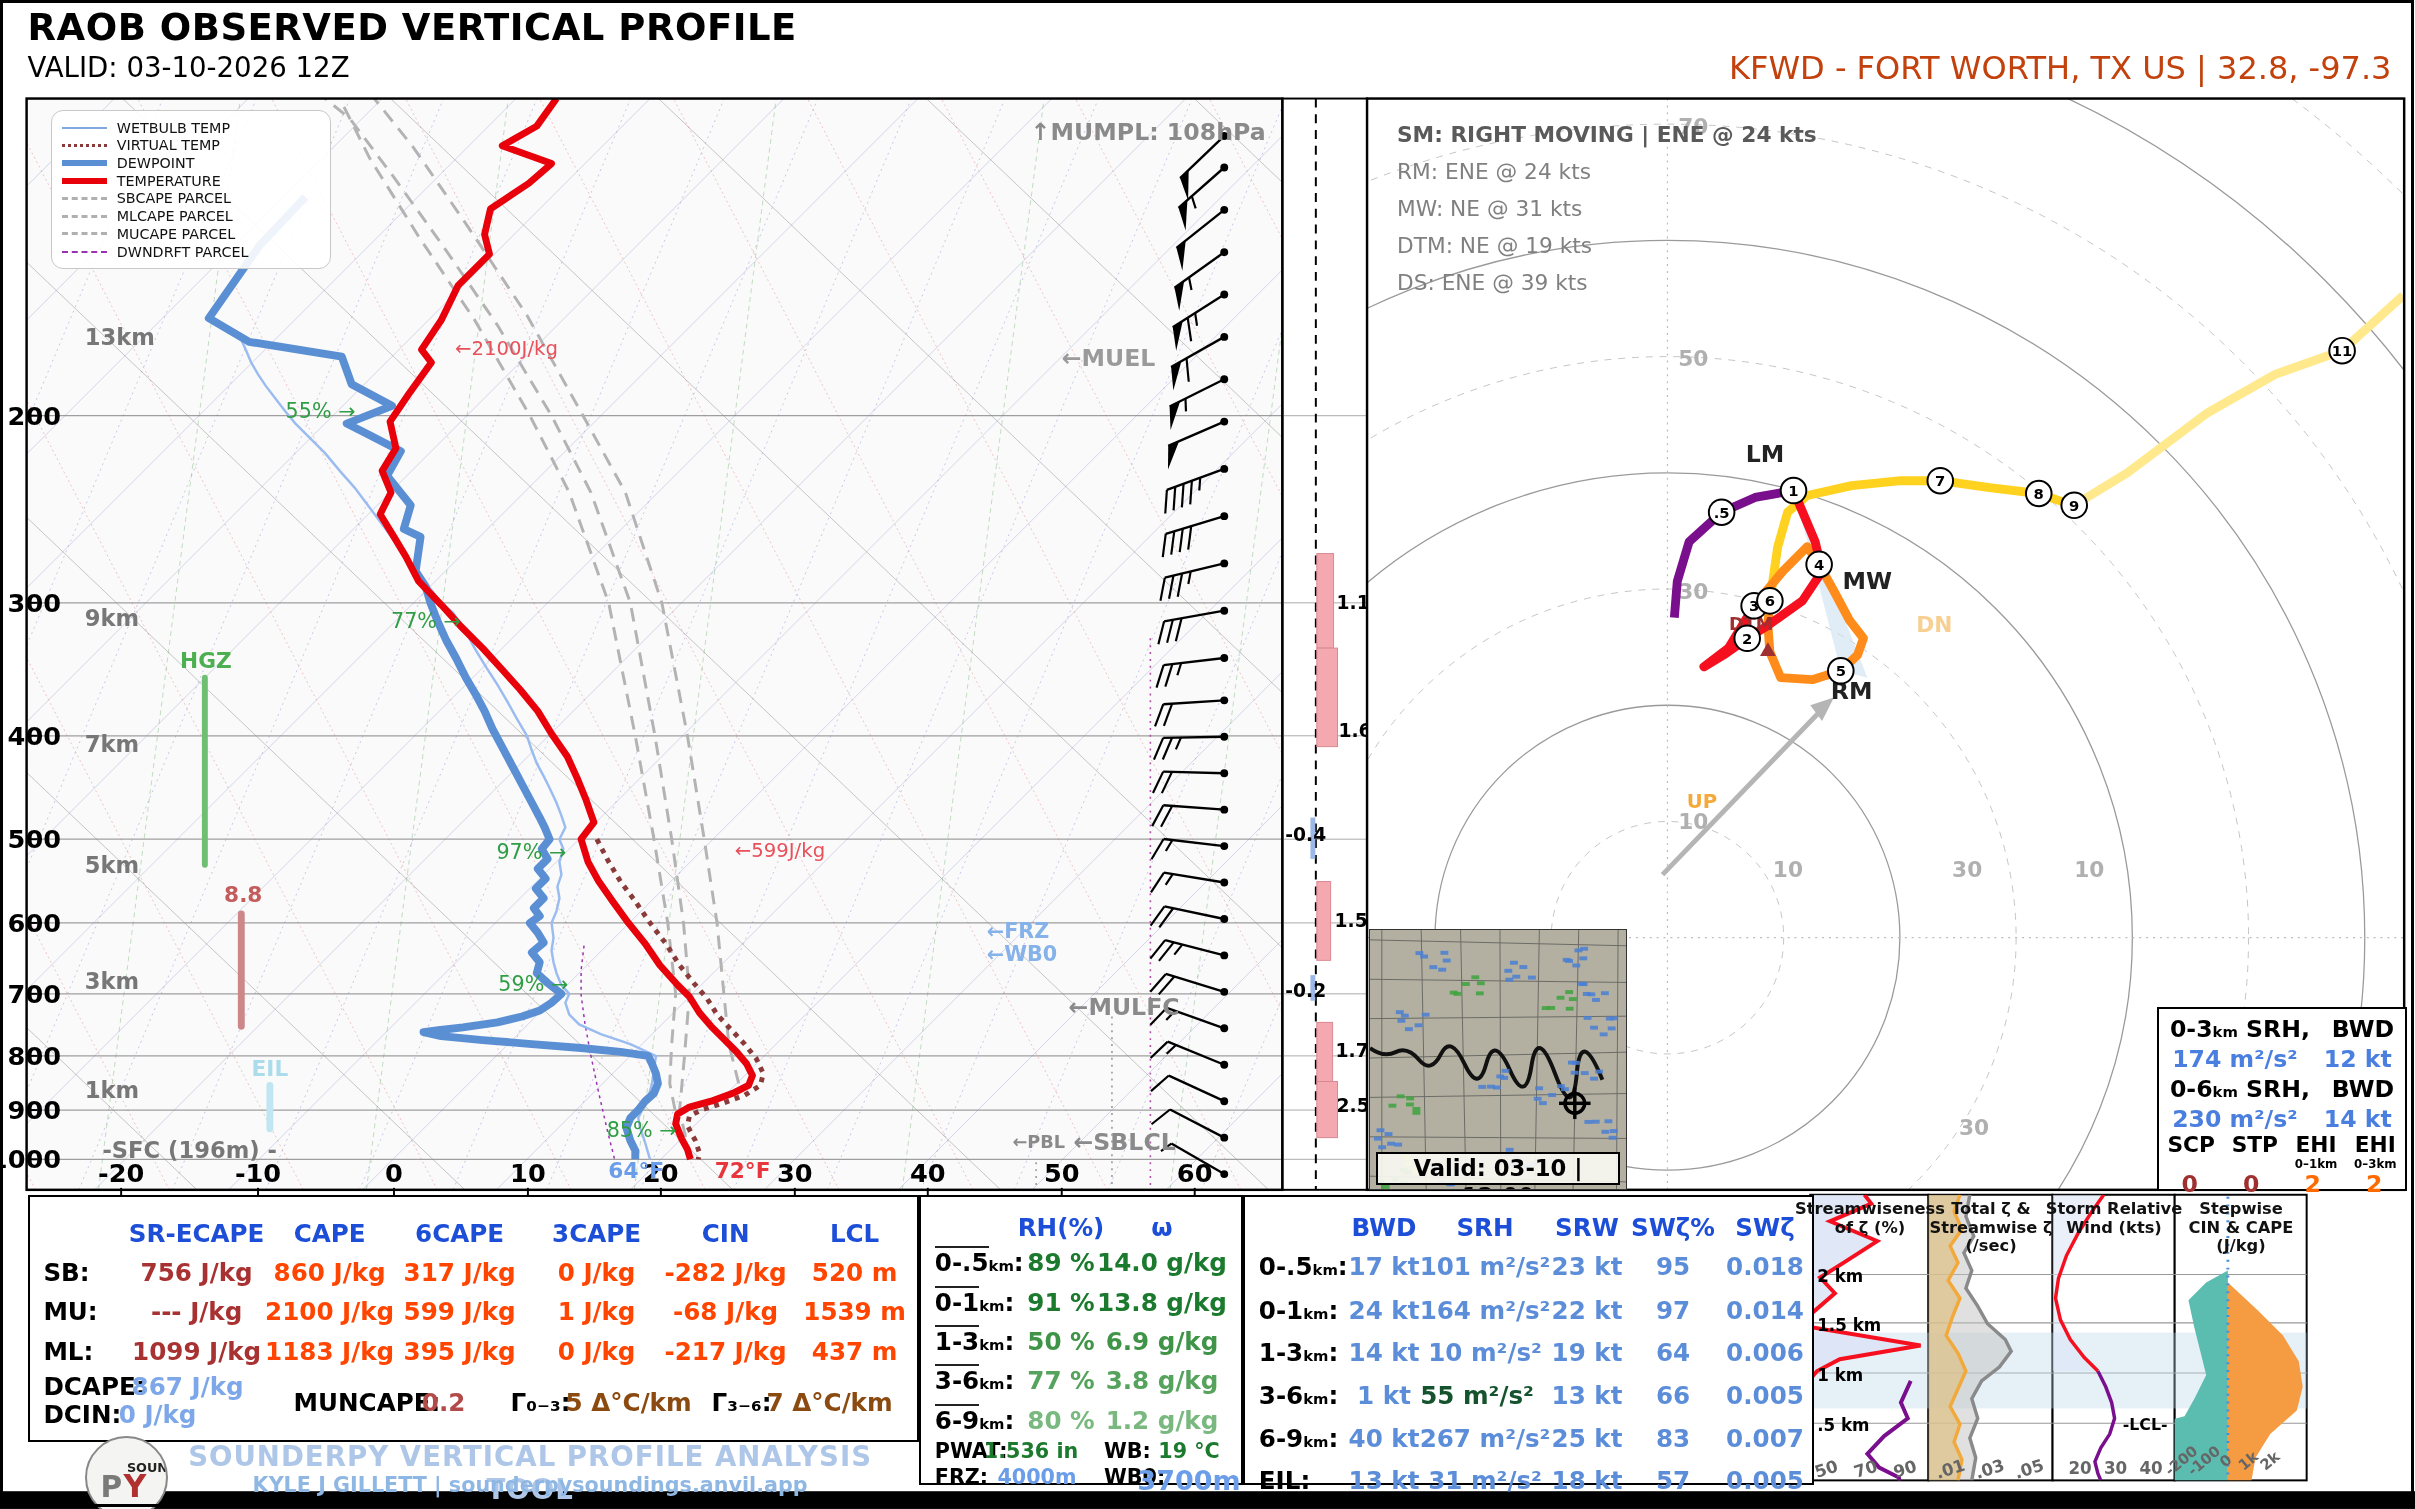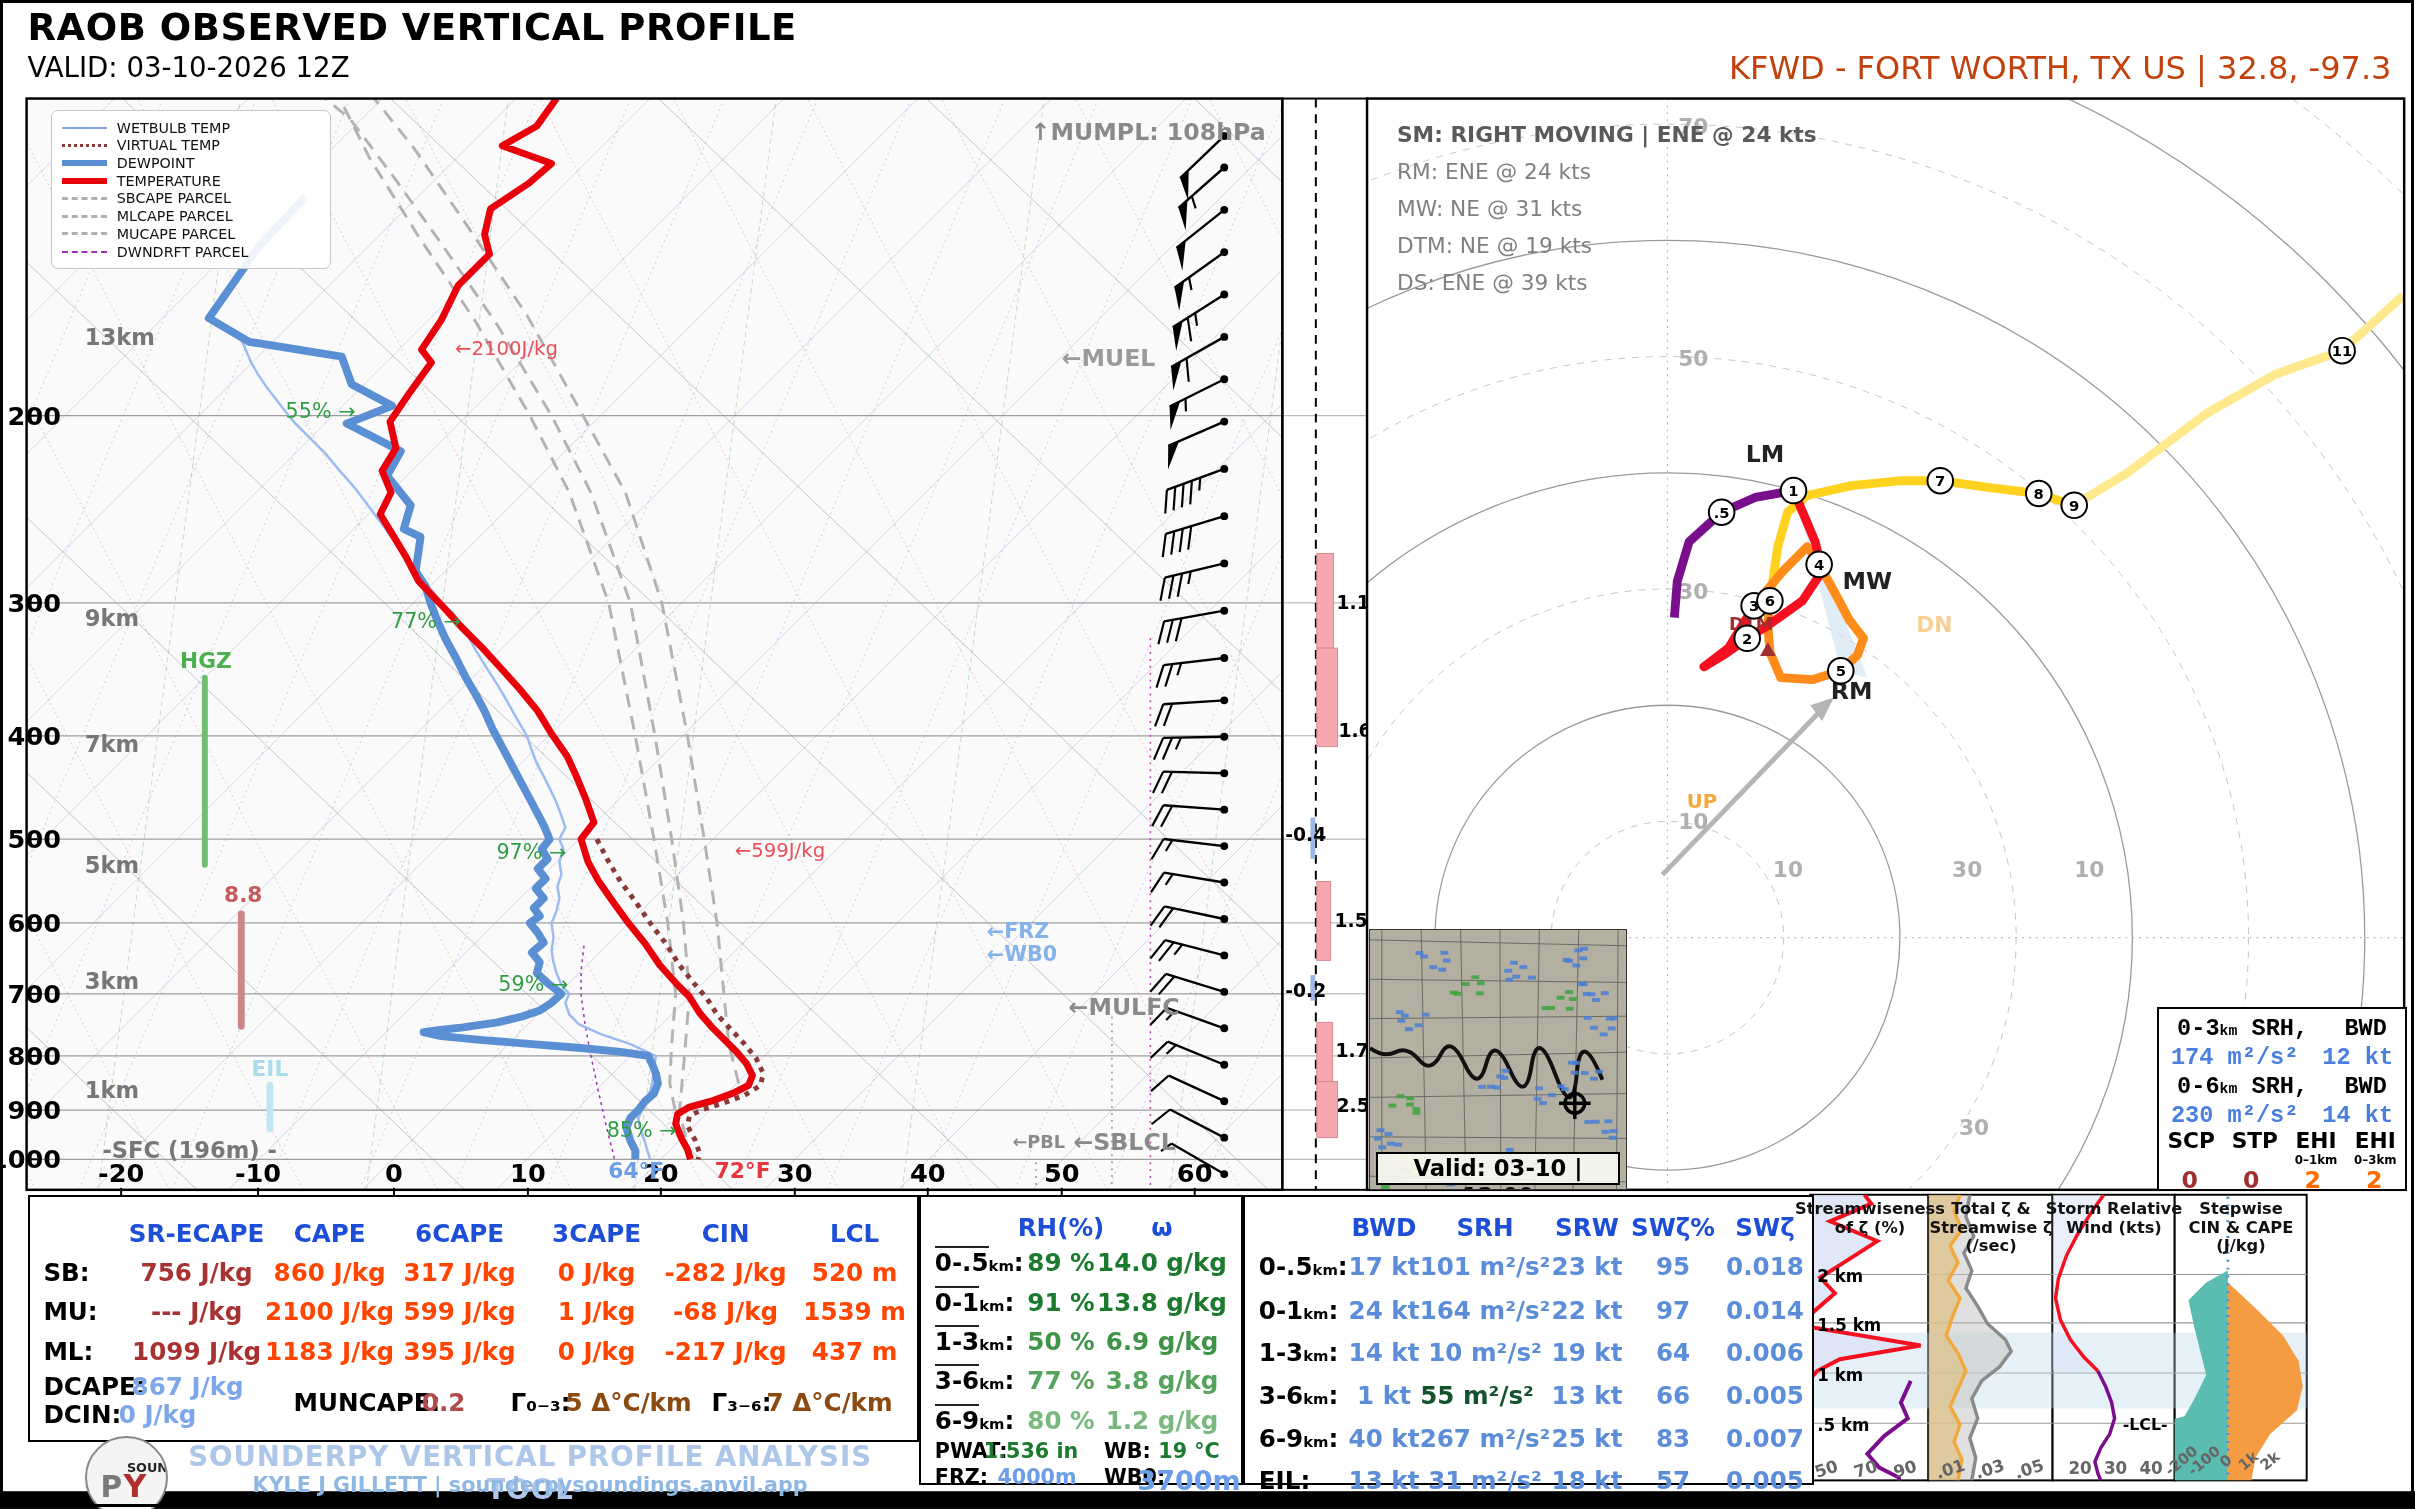--- a/index.html
+++ b/index.html
@@ -4,31 +4,31 @@
 <style>
   html,body{margin:0;padding:0;background:#888;font-family:"DejaVu Sans","Liberation Sans",sans-serif;}
   #stage{position:relative;width:2415px;height:1509px;background:#ffffff;overflow:hidden;}
   #frame{position:absolute;left:0;top:0;width:2408px;height:1501px;border:3.9px solid #000;pointer-events:none;z-index:50;}
   .hdr-title{position:absolute;left:27.6px;top:5.9px;font-size:37px;font-weight:bold;color:#000;letter-spacing:0.5px;}
   .hdr-valid{position:absolute;left:27.6px;top:51px;font-size:27.6px;color:#000;}
   .hdr-station{position:absolute;right:23.6px;top:49px;font-size:32px;color:#c2410c;}
   svg{position:absolute;left:0;top:0;}
   
   .legend{position:absolute;left:51px;top:110px;width:258px;background:rgba(255,255,255,.9);
-    border:1.5px solid #c8c8c8;border-radius:7px;padding:7.9px 9.9px;z-index:20;}
+    border:1.5px solid #c8c8c8;border-radius:12px;padding:7.9px 9.9px;z-index:20;}
   .legend .row{display:flex;align-items:center;height:17.7px;}
   .legend .swatch{width:45px;margin-right:9.9px;}
   .legend .lbl{font-size:14.3px;color:#111;}
   
   .smblock{position:absolute;left:1381px;top:116px;z-index:20;color:#808080;font-size:21.7px;line-height:37px;margin-left:16px;}
   .smblock .first{font-weight:bold;color:#5a5a5a;}
   
   .srhbox{position:absolute;left:2157px;top:1007px;width:246px;height:180px;background:#fff;border:2.5px solid #000;z-index:21;
     font-size:23.6px;font-weight:bold;text-align:center;}
-  .srhbox .r{display:flex;justify-content:space-around;margin-top:2px;font-family:Liberation Mono, monospace;}
+  .srhbox .r{display:flex;justify-content:space-around;margin-top:2px;}
   .srhbox .blue{color:#4a7fe0;}
   .srhbox .ehi-h{font-size:21.7px;line-height:15.8px;}
   .srhbox .ehi-sub{font-size:11.8px;}
   .srhbox .vals{display:flex;justify-content:space-around;}
   .darkred{color:#a03030;} .org{color:#ff6a00;}
   
   .panelbox{position:absolute;background:#fff;border:2px solid #000;z-index:15;}
   .t-head{position:absolute;font-size:24.6px;font-weight:bold;color:#1d4ed8;transform:translateX(-50%);white-space:nowrap;}
   .t-cell{position:absolute;font-size:24.6px;font-weight:bold;transform:translateX(-50%);white-space:nowrap;}
   .t-rowlbl{position:absolute;font-size:24.6px;font-weight:bold;color:#000;white-space:nowrap;}

